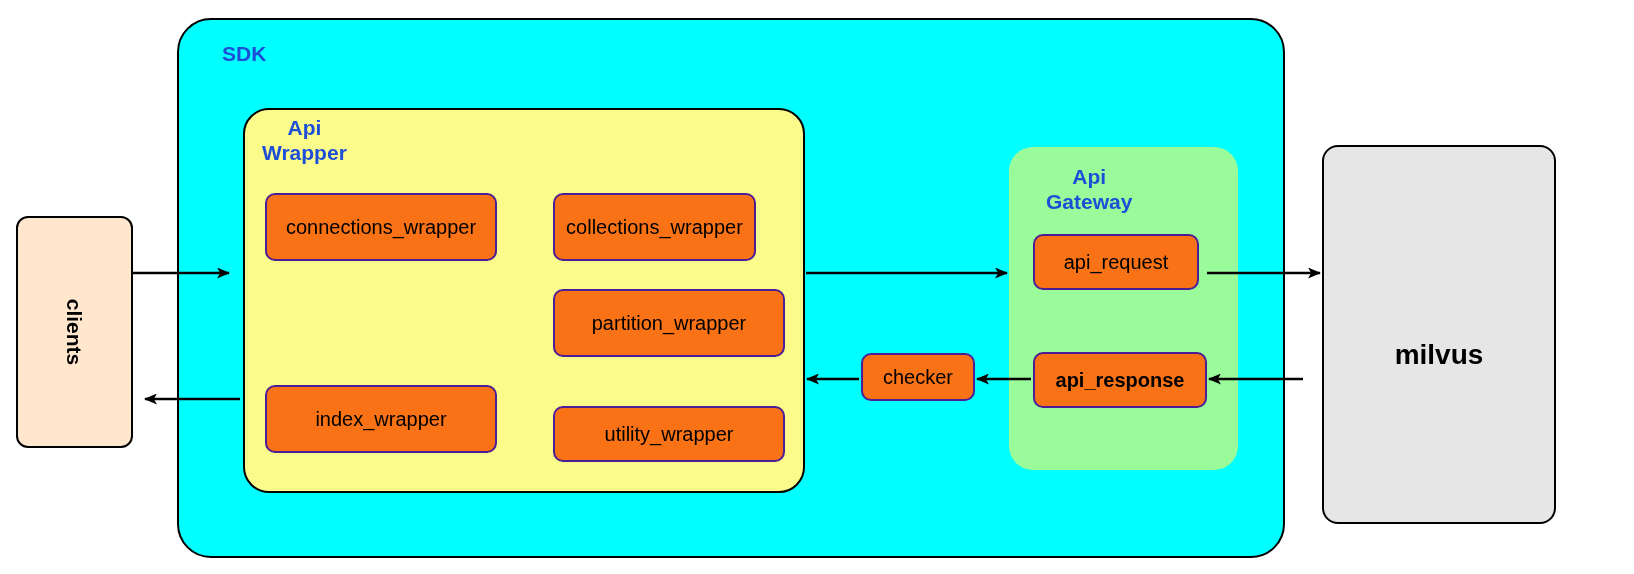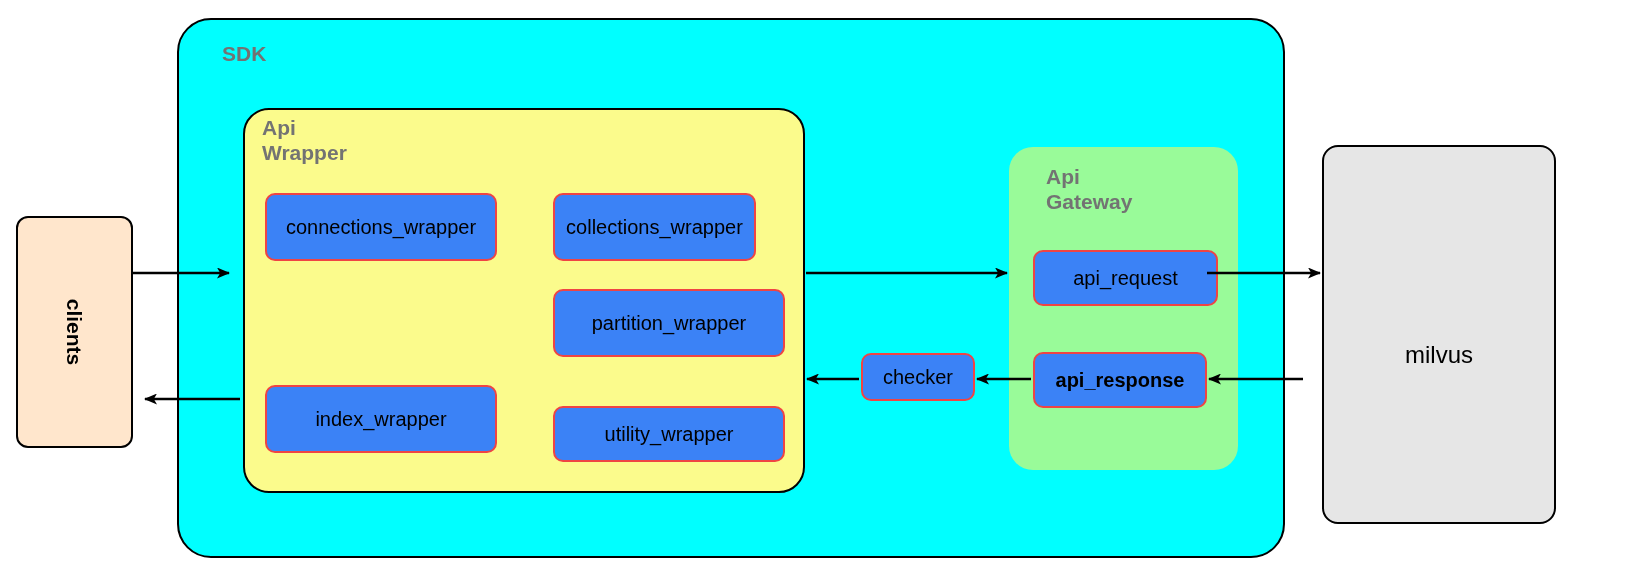--- a/index.html
+++ b/index.html
@@ -28,23 +28,23 @@
     align-items: center;
     justify-content: center;
     color: #000000;
   }
 
   .container-label {
     position: absolute;
     font-weight: bold;
     font-size: 21px;
     line-height: 1.18;
-    color: #737373;
+    color: #1d4ed8;
     white-space: pre-line;
-    text-align: left;
+    text-align: center;
   }
 
   
   #sdk-container {
     left: 177px;
     top: 18px;
     width: 1108px;
     height: 540px;
     background: #00FFFF;
     border: 2px solid #000000;
@@ -80,36 +80,36 @@
     border: none;
     border-radius: 24px;
   }
   #api-gateway-label {
     left: 1046px;
     top: 165px;
   }
 
   
   .leaf {
-    background: #3b82f6;
-    border: 2px solid #ef4444;
+    background: #f97316;
+    border: 2px solid #4c1d95;
     border-radius: 10px;
     font-size: 20px;
     font-weight: normal;
     text-align: center;
   }
 
   #box-connections-wrapper { left: 265px; top: 193px; width: 232px; height: 68px; }
   #box-collections-wrapper { left: 553px; top: 193px; width: 203px; height: 68px; }
   #box-schema-wrapper      { left: 265px; top: 289px; width: 232px; height: 68px; }
   #box-partition-wrapper   { left: 553px; top: 289px; width: 232px; height: 68px; }
   #box-index-wrapper       { left: 265px; top: 385px; width: 232px; height: 68px; }
   #box-utility-wrapper     { left: 553px; top: 406px; width: 232px; height: 56px; }
 
-  #box-api-request  { left: 1033px; top: 250px; width: 185px; height: 56px; }
+  #box-api-request  { left: 1033px; top: 234px; width: 166px; height: 56px; }
   #box-api-response { left: 1033px; top: 352px; width: 174px; height: 56px; font-weight: bold; }
 
   #box-checker {
     left: 861px;
     top: 353px;
     width: 114px;
     height: 48px;
   }
 
   
@@ -133,22 +133,22 @@
   #box-milvus {
     left: 1322px;
     top: 145px;
     width: 234px;
     height: 379px;
     background: #E6E6E6;
     border: 2px solid #000000;
     border-radius: 16px;
   }
   #milvus-label {
-    font-weight: normal;
-    font-size: 24px;
+    font-weight: bold;
+    font-size: 28px;
     margin-top: 40px;
   }
 
   
   .conn {
     position: absolute;
     left: 0;
     top: 0;
     width: 1634px;
     height: 574px;

